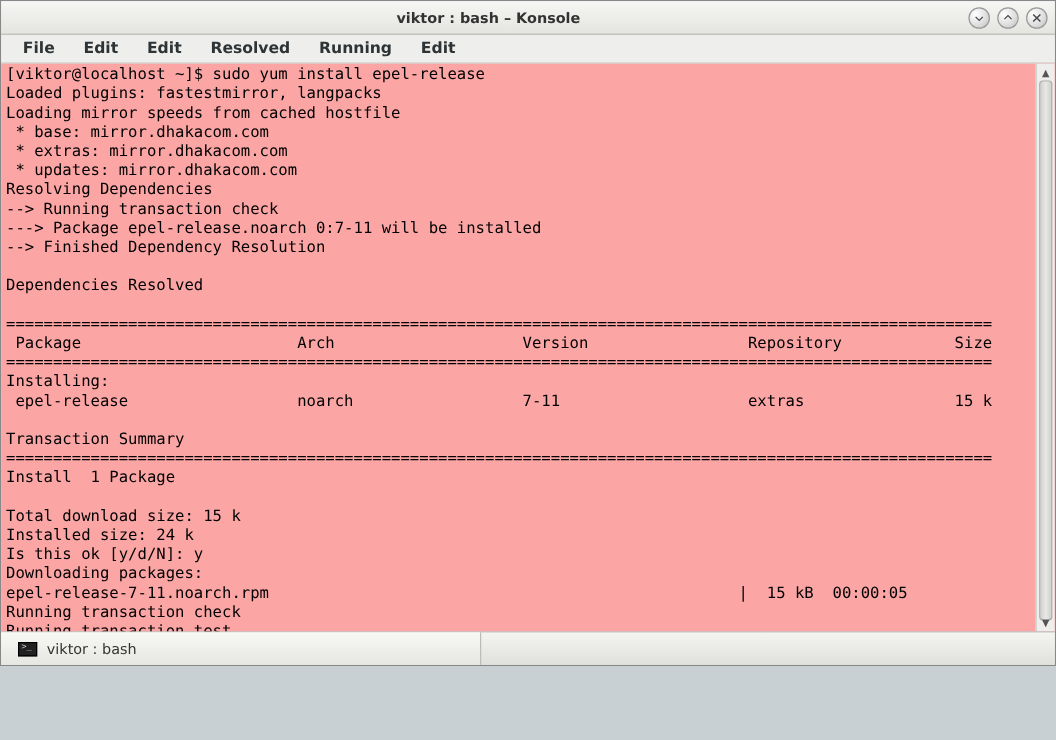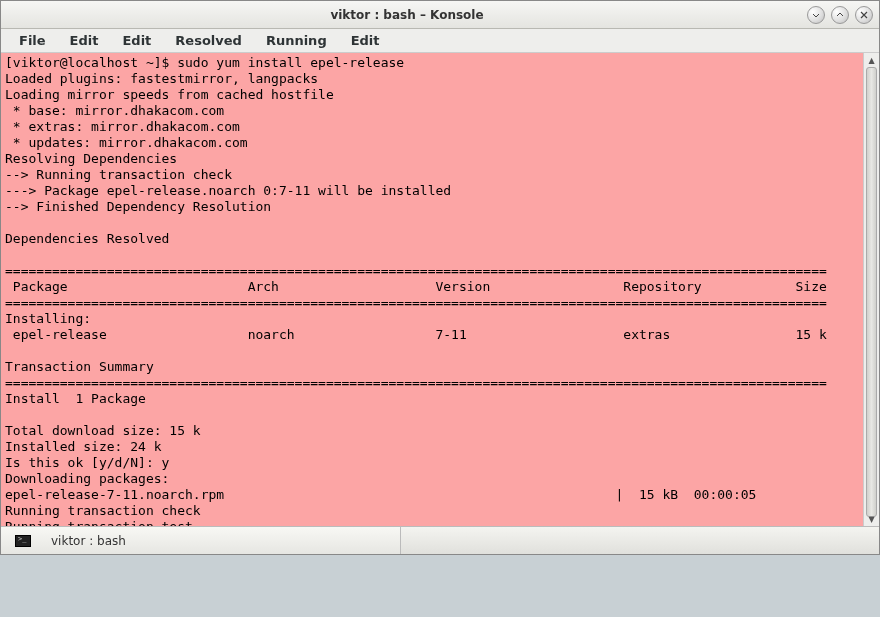--- a/index.html
+++ b/index.html
@@ -116,21 +116,21 @@
   .taskbar {
     height: 28px;
     background: linear-gradient(#f4f4f0, #e0e0dc);
     border-top: 1px solid #bbb;
     display: flex;
     align-items: stretch;
   }
   .task-tab {
     display: flex;
     align-items: center;
-    gap: 20px;
+    gap: 8px;
     padding: 0 14px;
     border-right: 1px solid #bbb;
     background: linear-gradient(#f8f8f4, #e6e6e2);
     font-size: 12px;
     color: #333;
     min-width: 400px;
     justify-content: flex-start;
     cursor: pointer;
     text-align: center;
   }

